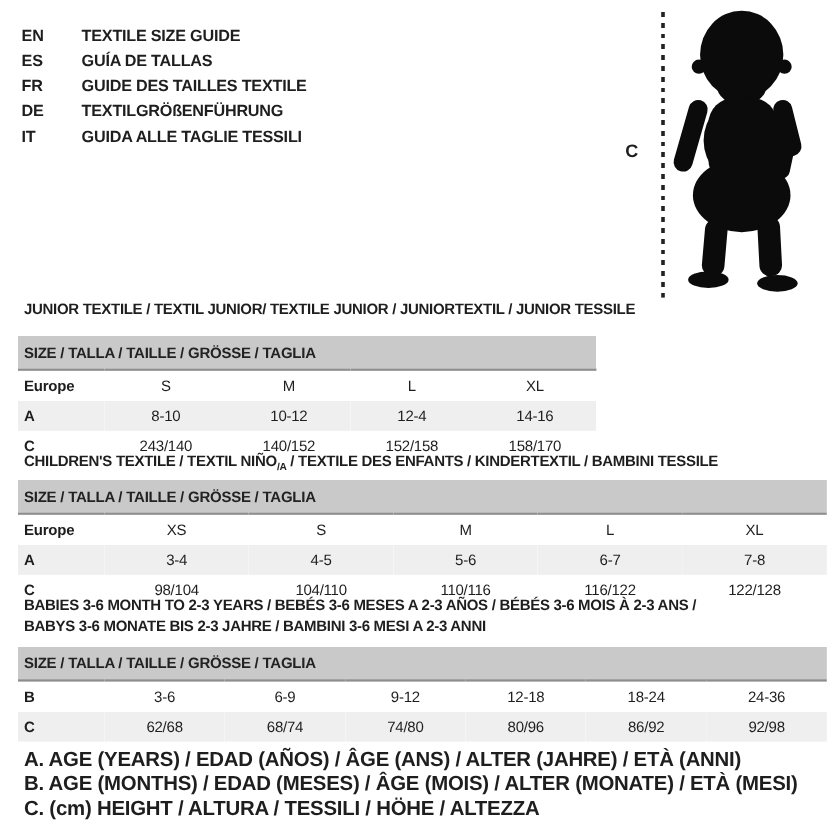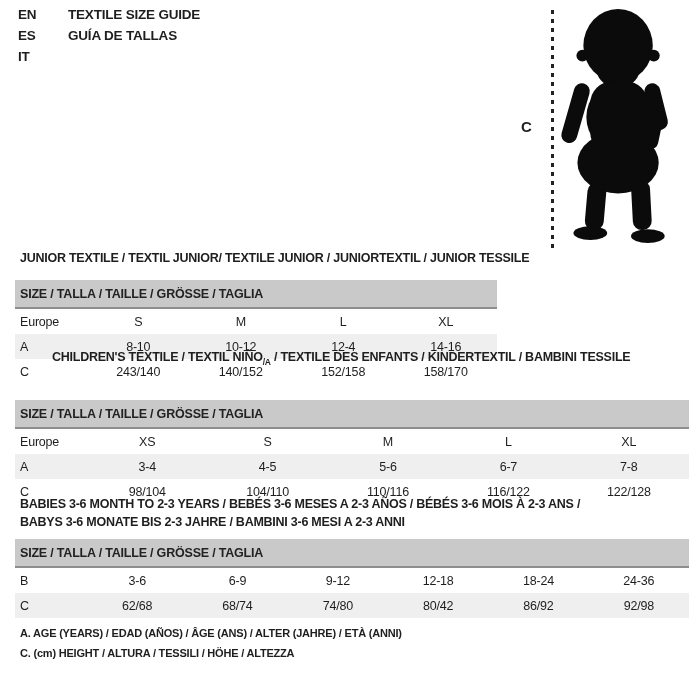--- a/index.html
+++ b/index.html
@@ -2,62 +2,71 @@
 <html><head>
 <meta charset="utf-8">
 <style>
   html,body{margin:0;padding:0;}
   body{
     width:700px;height:700px;background:#ffffff;position:relative;overflow:hidden;
     font-family:"Liberation Sans","DejaVu Sans",sans-serif;color:#1e1e1e;
     -webkit-font-smoothing:antialiased;
   }
   
-  .lang-list{position:absolute;left:18px;top:4px;}
+  .lang-list{position:absolute;left:18px;top:19px;}
   .lang-row{display:flex;height:21px;align-items:center;font-weight:700;font-size:13.5px;letter-spacing:-0.2px;}
   .lang-code{width:50px;}
   
   .baby-svg{position:absolute;left:556px;top:6px;width:144px;height:240px;}
   .measure-line{position:absolute;left:551px;top:10px;width:3px;height:238px;
     background:repeating-linear-gradient(to bottom,#222 0 4px,transparent 4px 9px);}
   .height-label{position:absolute;left:521px;top:118px;font-weight:700;font-size:15px;}
   
   .tbl-title{position:absolute;left:20px;font-weight:700;font-size:12.5px;letter-spacing:-0.25px;white-space:nowrap;}
   .tbl-title .subA{font-size:8.5px;font-weight:700;}
   .tbl-title.two-line{white-space:normal;width:570px;line-height:17.5px;}
   
   table.size-table{position:absolute;left:15px;border-collapse:collapse;table-layout:fixed;font-size:12.5px;letter-spacing:-0.2px;}
   table.size-table td{height:17px;padding:4px 5px;text-align:center;overflow:hidden;white-space:nowrap;}
-  table.size-table td.lbl{text-align:left;}
+  table.size-table td.lbl{text-align:left;font-weight:bold;}
   table.size-table tr.hdr td{
     background:#c9c9c9;text-align:left;font-weight:700;height:19px;
     border-bottom:2px solid #8d8d8d;color:#222;
   }
   tr.stripe td{background:#efefef;}
   #t1{top:280px;width:482px;}
   #t2{top:400px;width:674px;}
   #t3{top:539px;width:674px;}
   col.c-lbl{width:72px;}
   
-  .notes{position:absolute;left:20px;top:623px;font-weight:700;font-size:11px;letter-spacing:-0.2px;line-height:20.4px;}
+  .notes{position:absolute;left:20px;top:623px;font-weight:700;font-size:17px;letter-spacing:-0.2px;line-height:20.4px;}
 </style>
 </head>
 <body>
 
 <div class="lang-list">
   <div class="lang-row">
     <span class="lang-code">EN</span>
     <span>TEXTILE SIZE GUIDE</span>
   </div>
   <div class="lang-row">
     <span class="lang-code">ES</span>
     <span>GUÍA DE TALLAS</span>
   </div>
   <div class="lang-row">
+    <span class="lang-code">FR</span>
+    <span>GUIDE DES TAILLES TEXTILE</span>
+  </div>
+  <div class="lang-row">
+    <span class="lang-code">DE</span>
+    <span>TEXTILGRÖßENFÜHRUNG</span>
+  </div>
+  <div class="lang-row">
     <span class="lang-code">IT</span>
+    <span>GUIDA ALLE TAGLIE TESSILI</span>
   </div>
 </div>
 
 <div class="measure-line"></div>
 <div class="height-label">C</div>
 <svg class="baby-svg" viewBox="0 0 144 242" aria-hidden="true">
   <g fill="#0b0b0b">
     <ellipse cx="62" cy="40" rx="35" ry="37"></ellipse>
     <circle cx="26" cy="50" r="6"></circle>
     <circle cx="98" cy="50" r="6"></circle>
@@ -105,21 +114,21 @@
   <tr>
     <td class="lbl">C</td>
     <td>243/140</td>
     <td>140/152</td>
     <td>152/158</td>
     <td>158/170</td>
   </tr>
 </tbody>
   </table>
 
-<div class="tbl-title" style="top:350px;margin-left:32px;"><span>CHILDREN'S TEXTILE / TEXTIL NIÑO</span><sub class="subA">/A</sub><span> / TEXTILE DES ENFANTS / KINDERTEXTIL / BAMBINI TESSILE</span></div>
+<div class="tbl-title" style="top:377px;"><span>CHILDREN'S TEXTILE / TEXTIL NIÑO</span><sub class="subA">/A</sub><span> / TEXTILE DES ENFANTS / KINDERTEXTIL / BAMBINI TESSILE</span></div>
 <table class="size-table" id="t2">
   <colgroup>
       <col class="c-lbl">
       <col>
       <col>
       <col>
       <col>
       <col>
     </colgroup>
   <tbody>
@@ -178,23 +187,24 @@
     <td>9-12</td>
     <td>12-18</td>
     <td>18-24</td>
     <td>24-36</td>
   </tr>
   <tr class="stripe">
     <td class="lbl">C</td>
     <td>62/68</td>
     <td>68/74</td>
     <td>74/80</td>
-    <td>80/42</td>
+    <td>80/96</td>
     <td>86/92</td>
     <td>92/98</td>
   </tr>
 </tbody>
   </table>
 
 <div class="notes">
   <div>A. AGE (YEARS) / EDAD (AÑOS) / ÂGE (ANS) / ALTER (JAHRE) / ETÀ (ANNI)</div>
+  <div>B. AGE (MONTHS) / EDAD (MESES) / ÂGE (MOIS) / ALTER (MONATE) / ETÀ (MESI)</div>
   <div>C. (cm) HEIGHT / ALTURA / TESSILI / HÖHE / ALTEZZA</div>
 </div>
 
 </body></html>

